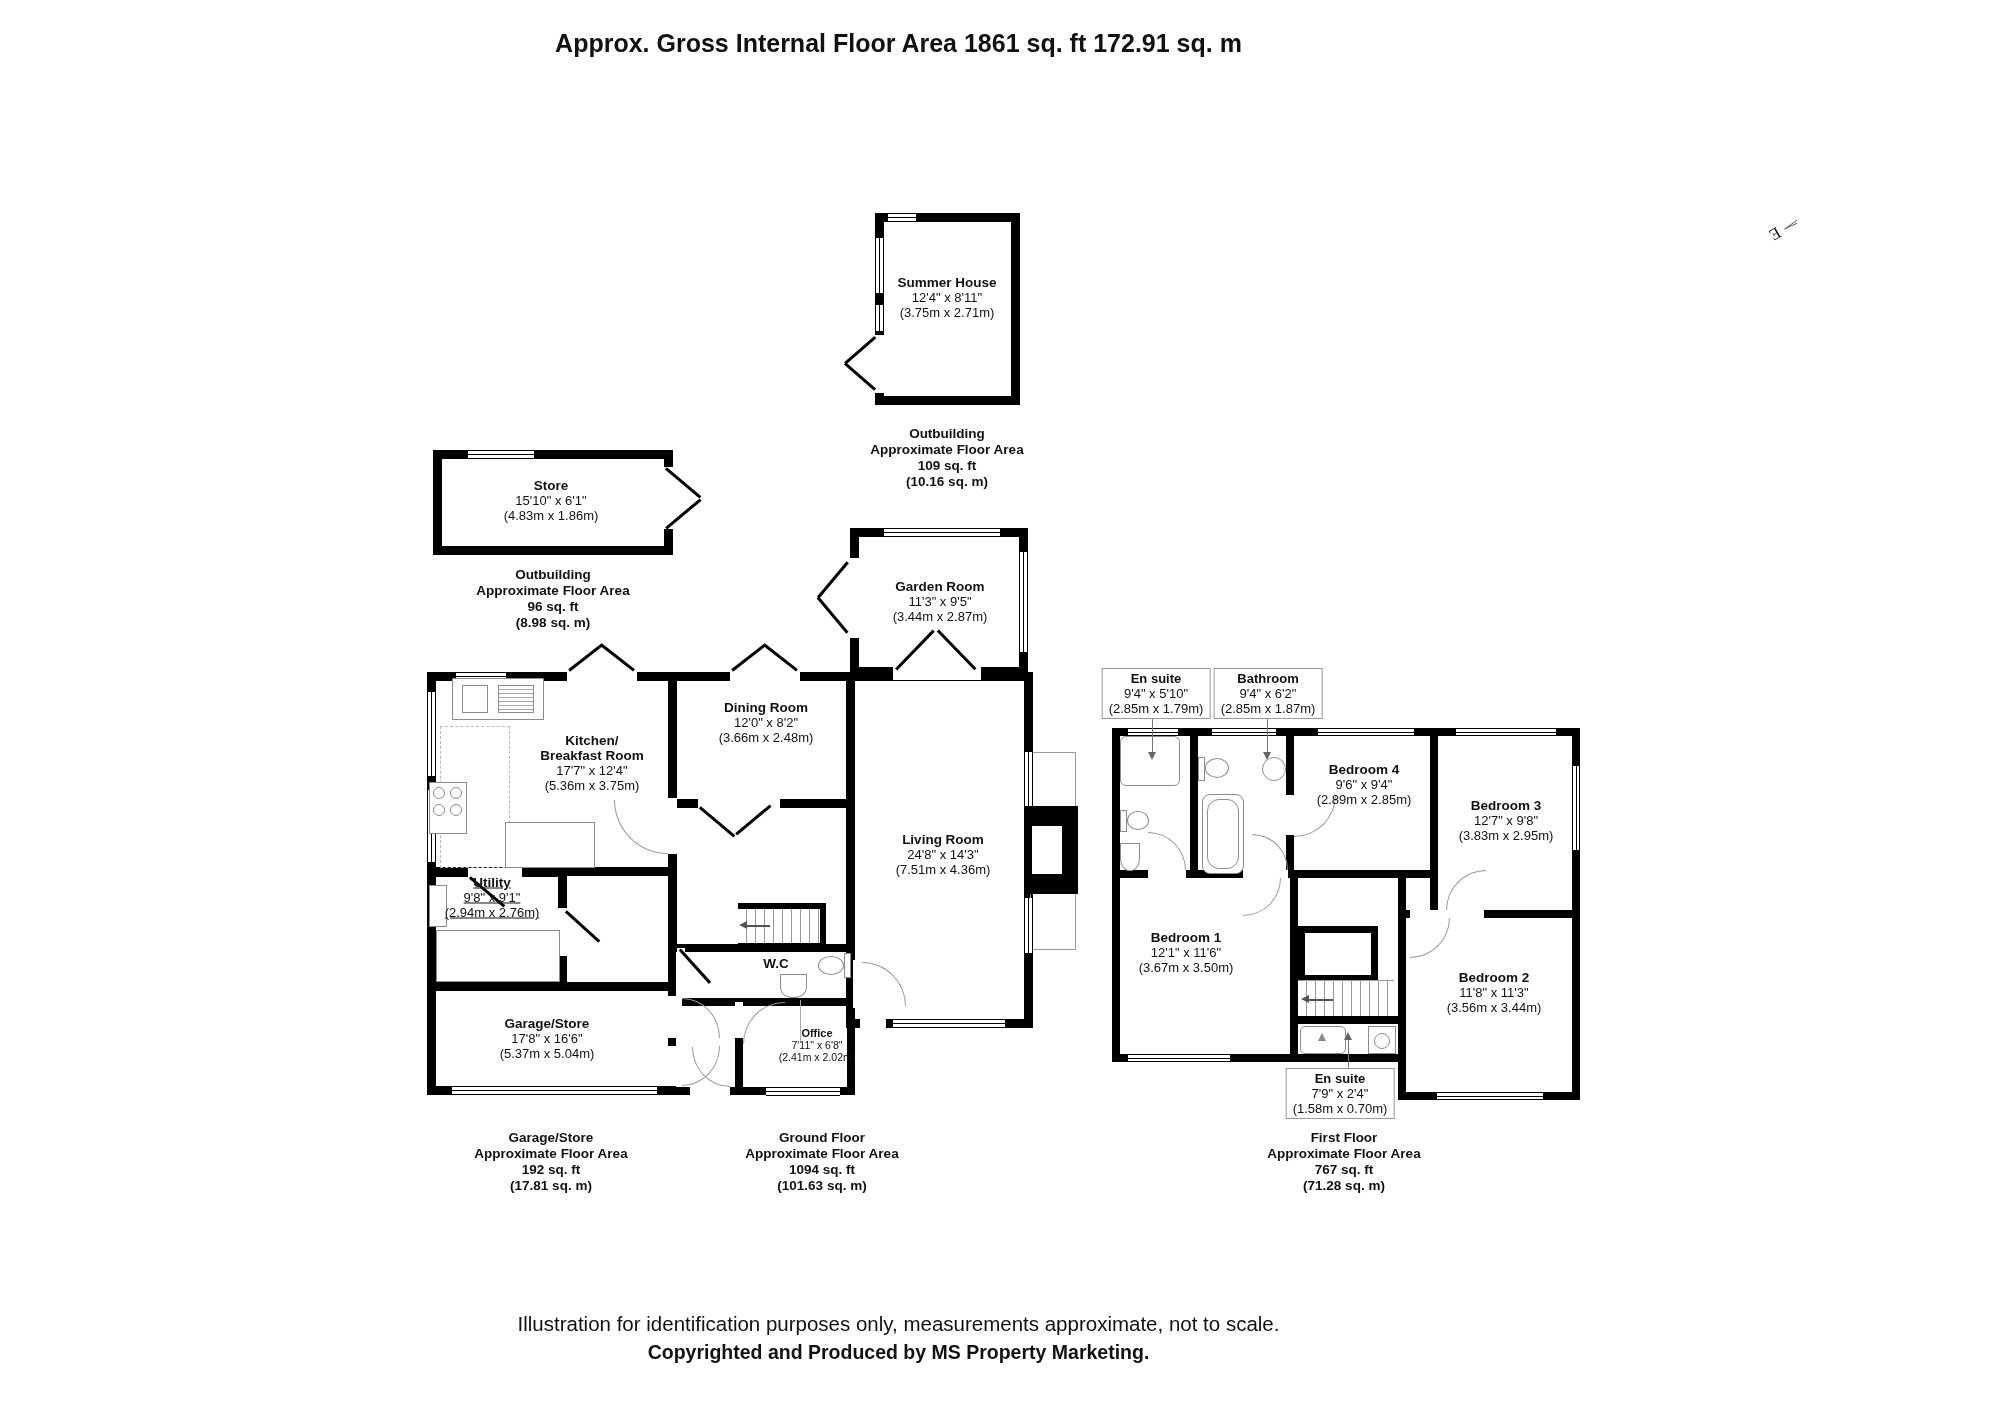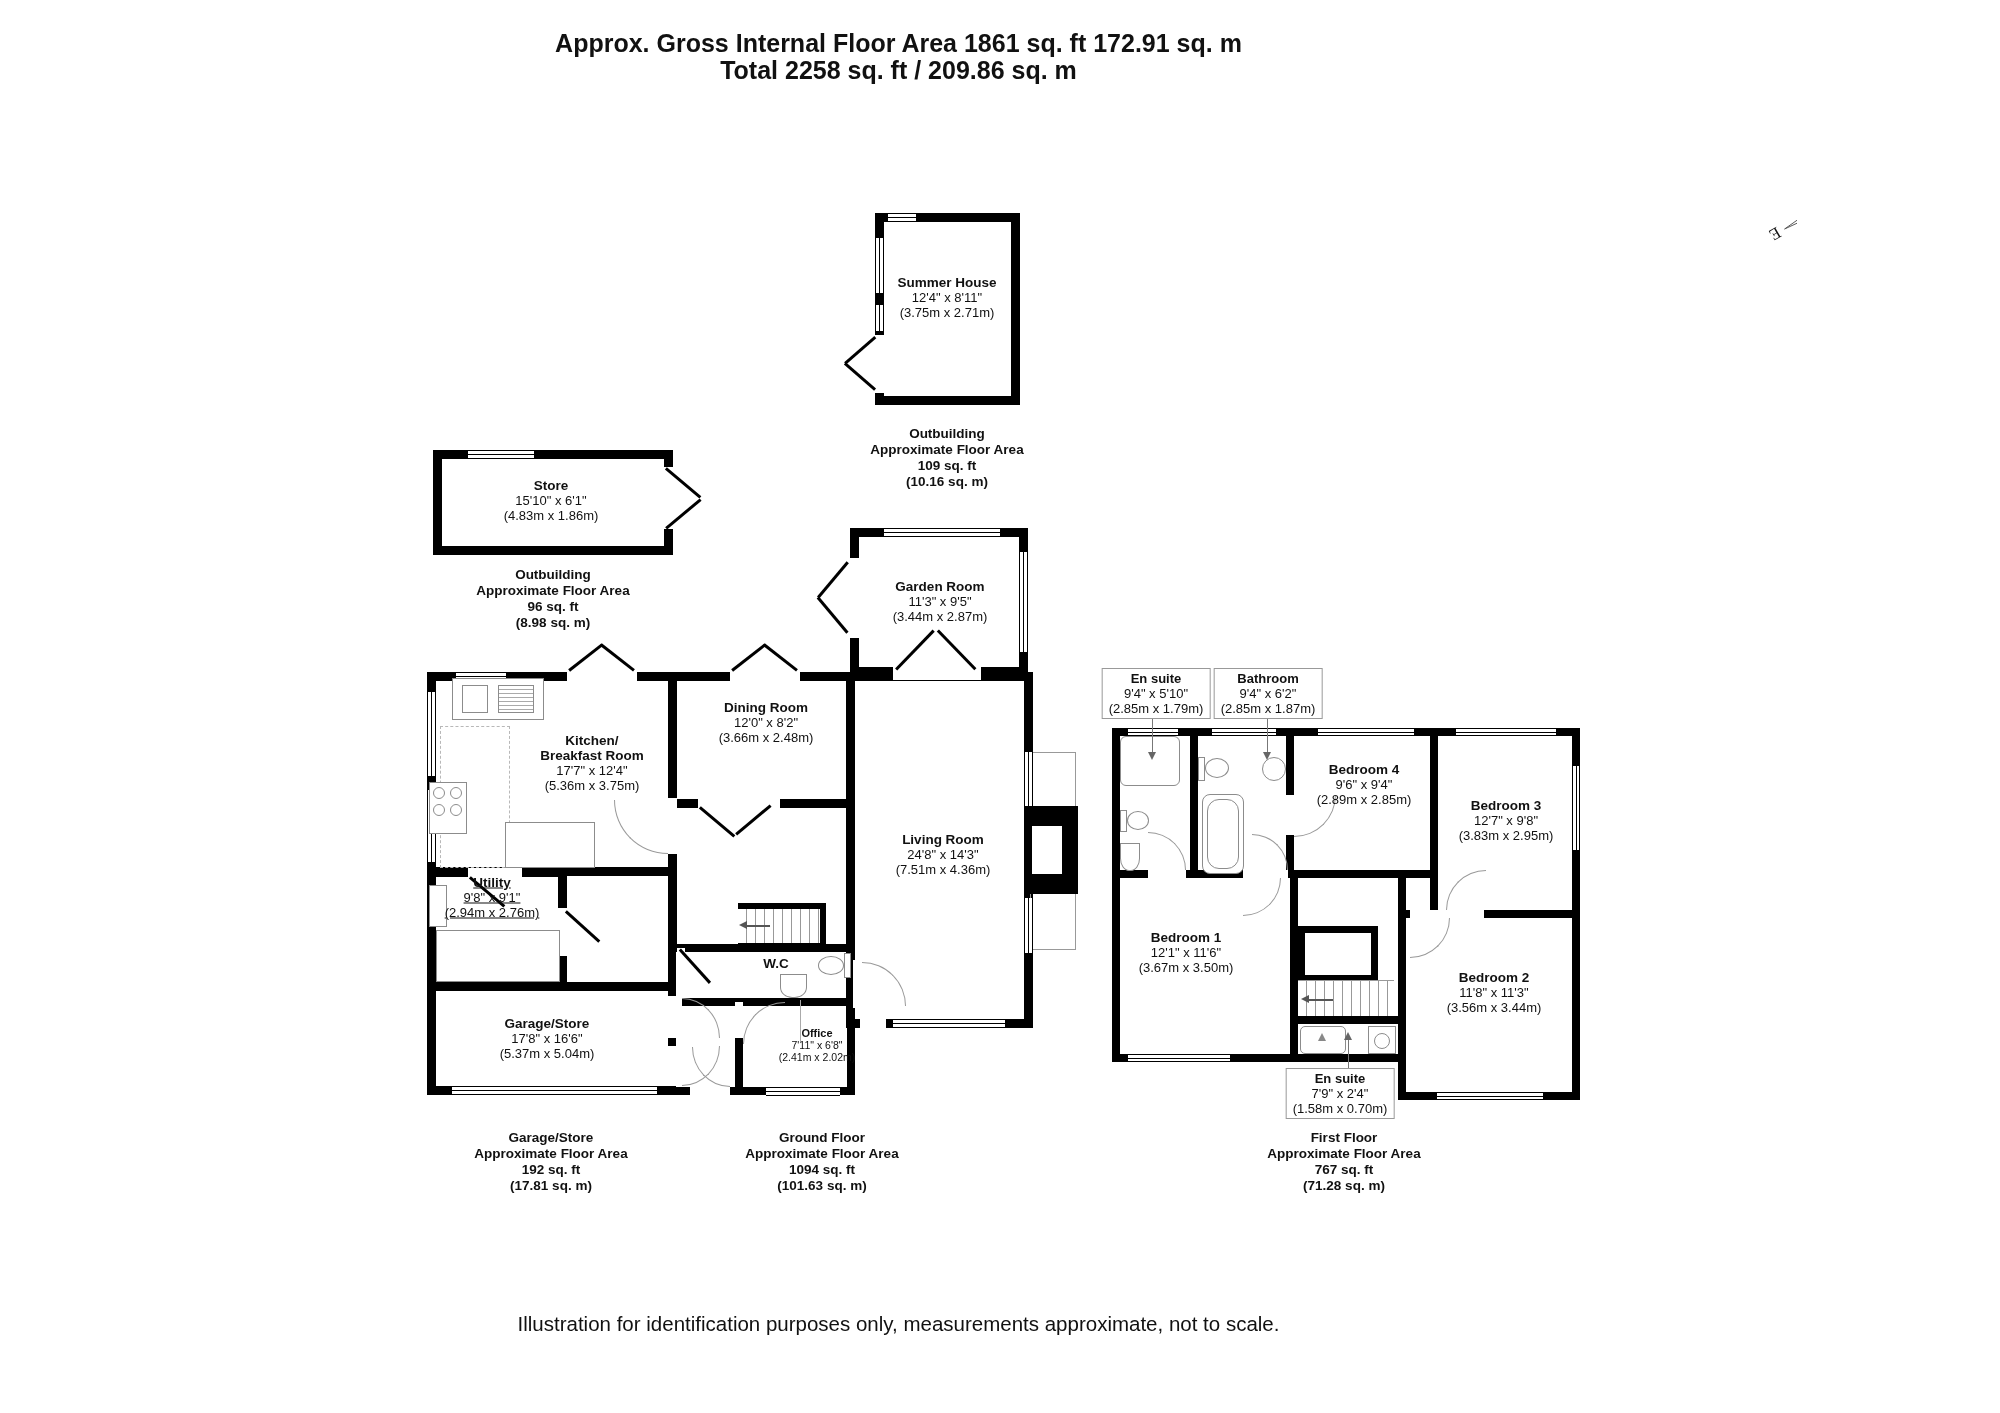--- a/index.html
+++ b/index.html
@@ -46,21 +46,20 @@
   .compass{position:absolute;left:1755px;top:112px;transform:rotate(150deg);z-index:6;}
   .compass text{font-family:"Liberation Serif", serif;font-size:19px;fill:#111;}
 </style>
 </head>
 <body>
 
 <div class="canvas">
 
   <div class="header">
     <div>Approx. Gross Internal Floor Area 1861 sq. ft 172.91 sq. m</div>
-    <div>Total 2258 sq. ft / 209.86 sq. m</div>
   </div>
 
   <svg class="compass" width="170" height="170" viewBox="-22 -22 194 194">
     <path d="M75,2 L81,69 L148,75 L81,81 L75,148 L69,81 L2,75 L69,69 Z" fill="#fff" stroke="#555" stroke-width="1"></path>
     <polygon points="75,61 108,42 89,75" fill="#111"></polygon>
     <polygon points="89,75 108,108 75,89" fill="#111"></polygon>
     <polygon points="75,89 42,108 61,75" fill="#111"></polygon>
     <polygon points="61,75 42,42 75,61" fill="#111"></polygon>
     <circle cx="75" cy="75" r="21" fill="#fff" stroke="#666" stroke-width="1"></circle>
     <line x1="75" y1="54" x2="75" y2="96" stroke="#999" stroke-width="0.8"></line>
@@ -348,15 +347,16 @@
 
   <div class="cap" style="left:1344px;top:1130px;">
     <div>First Floor</div>
     <div>Approximate Floor Area</div>
     <div>767 sq. ft</div>
     <div>(71.28 sq. m)</div>
   </div>
 
   <div class="footer">
     <div>Illustration for identification purposes only, measurements approximate, not to scale.</div>
+    <div class="b">Copyrighted  and Produced by MS Property Marketing.</div>
   </div>
 
 </div>
 
 </body></html>

